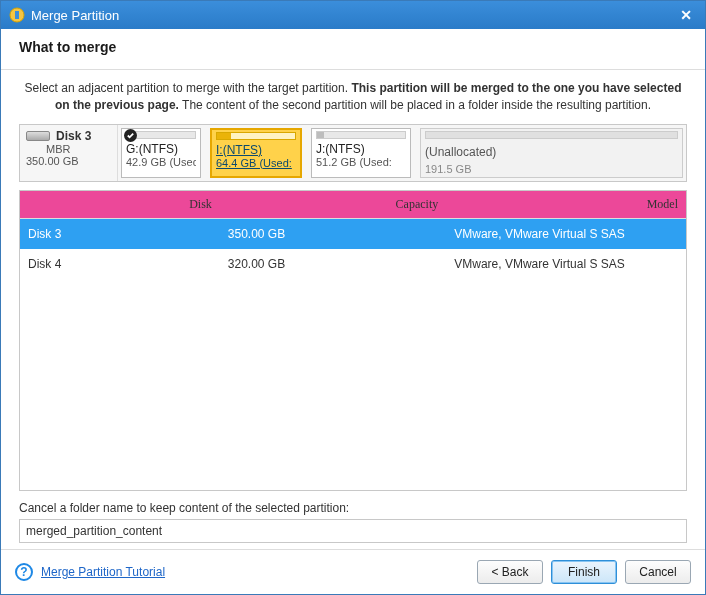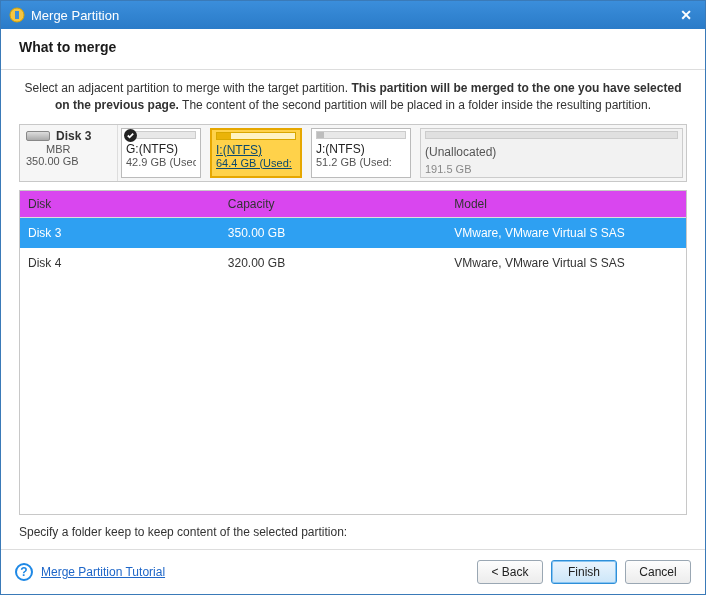--- a/index.html
+++ b/index.html
@@ -158,26 +158,27 @@
   .unalloc .p-size{font-size:11px;color:#888;}
   .table-wrap {
     border:1px solid #c8c8c8;
     flex:1;
     overflow:auto;
     background:#fff;
     margin-bottom:10px;
   }
   table { width:100%; border-collapse:collapse; font-size:12px; }
   thead th {
-    text-align:left;
+    text-align:right;
     font-weight:normal;
     color:#333;
-    background:#d946ef;
+    background:#ec4899;
     border-bottom:1px solid #ddd;
     padding:6px 8px;
+    font-family:Liberation Serif, serif;
   }
   tbody td {
     padding:8px 8px;
     color:#333;
     border-bottom:0;
   }
   tbody tr { cursor:pointer; }
   tbody tr.selected {
     background:#2ea0f2;
     color:#fff;
@@ -320,21 +321,22 @@
           </tr>
           <tr>
             <td>Disk 4</td>
             <td>320.00 GB</td>
             <td>VMware, VMware Virtual S SAS</td>
           </tr>
         </tbody>
     </table>
   </div>
 
-  <div class="folder-label">Specify a folder keep to keep content of the selected partition:</div>
+  <div class="folder-label">Cancel a folder name to keep content of the selected partition:</div>
+  <input class="folder-input" value="merged_partition_content" style="">
 </div>
 
 <div class="footer">
   <span class="help-icon">?</span>
   <a href="#">Merge Partition Tutorial</a>
   <span class="spacer"></span>
   <button>&lt; Back</button>
   <button class="primary">Finish</button>
   <button>Cancel</button>
 </div>

